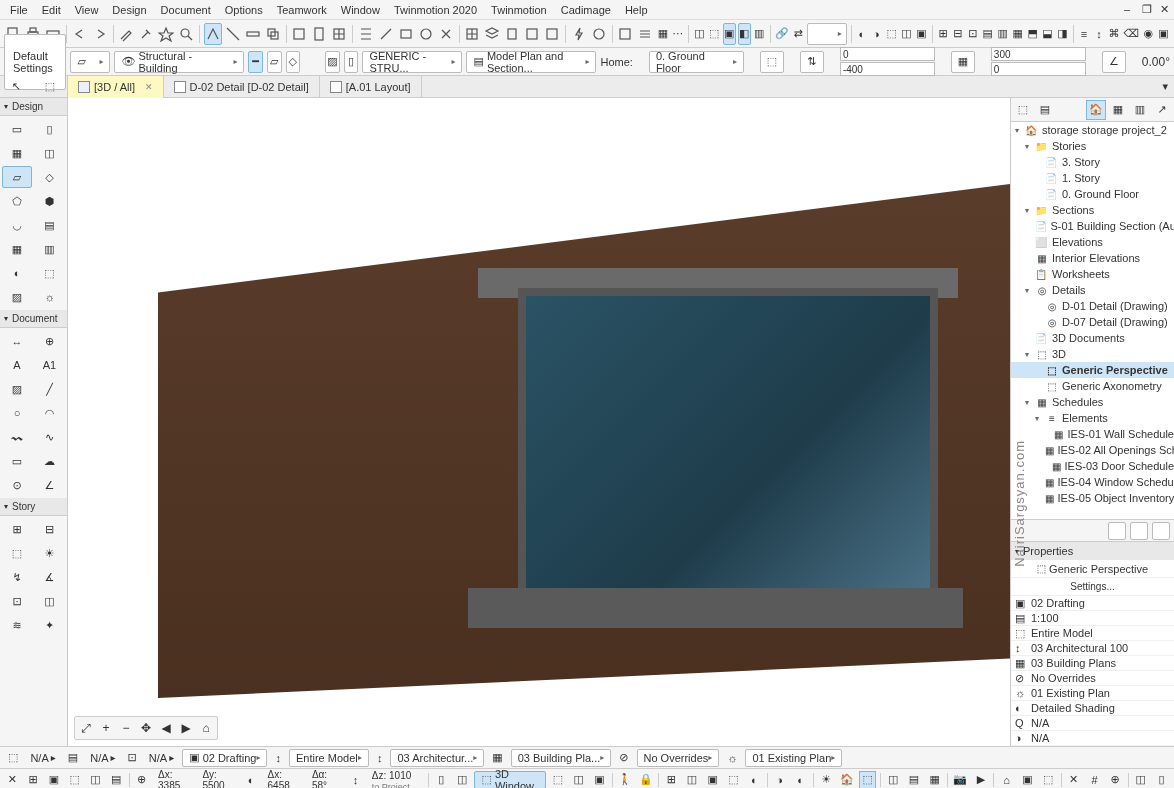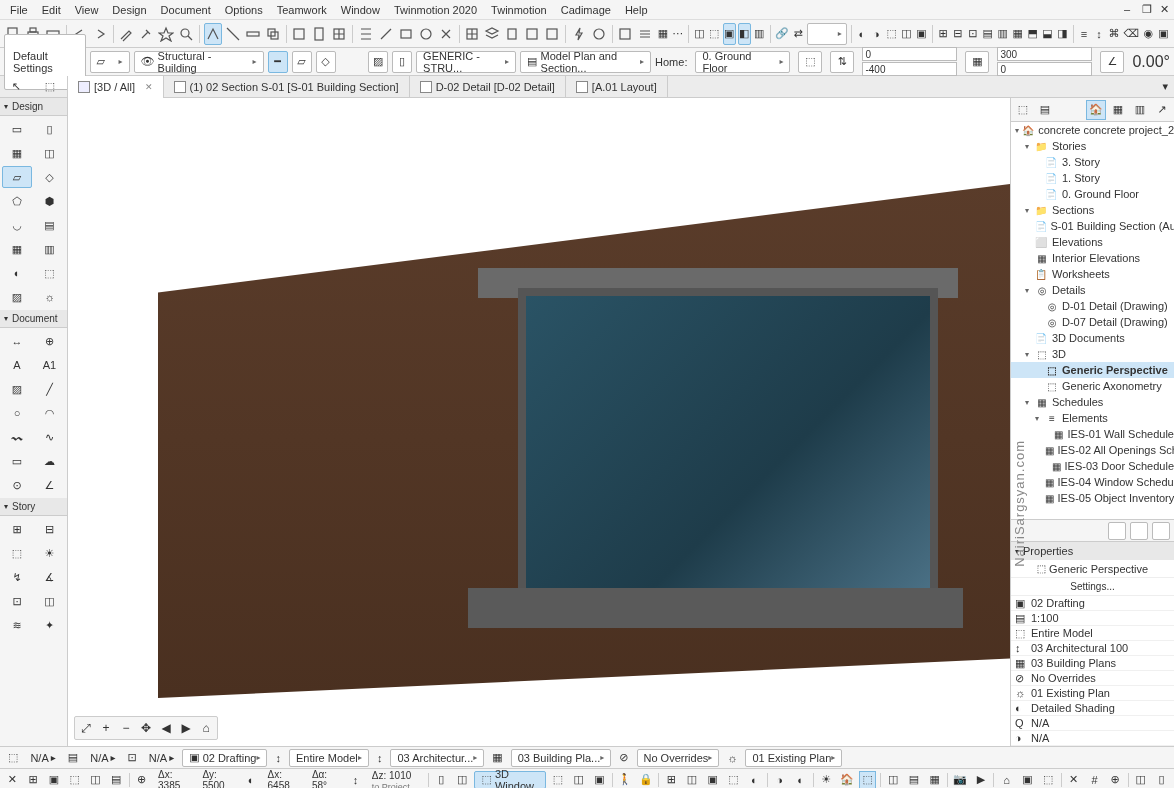--- a/index.html
+++ b/index.html
@@ -18,21 +18,21 @@
 .row2 .defset{padding:15px 8px;border:1px solid #bbb;background:#fff;border-radius:2px;cursor:pointer}
 .row2 .combo{display:flex;align-items:center;height:22px;border:1px solid #bbb;background:#fff;padding:0 6px;border-radius:2px;min-width:100px}
 .row2 .combo::after{content:"▸";font-size:8px;margin-left:auto;color:#666}
 .row2 .ibtn{width:24px;height:22px;border:1px solid #bbb;background:#fff;display:flex;align-items:center;justify-content:center;border-radius:2px;cursor:pointer}
 .row2 .ibtn.sel{background:#cde5f7;border-color:#7ab8e0}
 .numbox{display:flex;flex-direction:column;gap:1px}
 .numbox input{width:95px;height:14px;border:1px solid #bbb;font-size:10px;padding:0 2px;background:#fff}
 .tabs{height:22px;background:#ececec;display:flex;align-items:center;border-bottom:1px solid #ccc}
 .tabs .tab{display:flex;align-items:center;height:22px;padding:0 10px;border-right:1px solid #ccc;gap:4px;cursor:pointer}
 .tabs .tab .ico{width:12px;height:12px;border:1px solid #888;background:#fff}
-.tabs .tab.act{background:#ffffff}
+.tabs .tab.act{background:#fef9c3}
 .tabs .tab .x{margin-left:6px;color:#888;font-size:9px}
 .main{display:flex;height:648px}
 .leftbar{width:68px;background:#f5f5f5;border-right:1px solid #ccc;display:flex;flex-direction:column}
 .leftbar .hdr{height:18px;background:#e8e8e8;border-bottom:1px solid #ccc;display:flex;align-items:center;padding-left:4px;font-size:10px}
 .leftbar .hdr::before{content:"▾";margin-right:4px;font-size:8px}
 .leftbar .grid{display:grid;grid-template-columns:1fr 1fr;gap:2px;padding:2px}
 .leftbar .tb{width:30px;height:22px;display:flex;align-items:center;justify-content:center;border:1px solid transparent;border-radius:2px;cursor:pointer}
 .leftbar .tb.sel{background:#cde5f7;border-color:#7ab8e0}
 .viewport{flex:1;background:#fff;position:relative;overflow:hidden}
 .viewport .scene{position:absolute;left:90px;top:80px;width:900px;height:520px;background:linear-gradient(180deg,#5a3c2a 0%,#4a3020 100%);clip-path:polygon(0 22%, 100% 0, 100% 92%, 0 100%)}
@@ -306,54 +306,50 @@
   <div class="ibtn sel">━</div>
   <div class="ibtn">▱</div>
   <div class="ibtn">◇</div>
   <div style="width:30px"></div>
   <div class="ibtn">▨</div>
   <div class="ibtn">▯</div>
   <div class="combo" style="min-width:100px">
       <span>GENERIC - STRU...</span>
     </div>
   <div class="combo" style="min-width:130px"><span>▤</span>&nbsp;<span>Model Plan and Section...</span></div>
-  <div style="flex:1;display:flex;align-items:center;justify-content:flex-end;gap:8px">
+  <div style="flex:1;display:flex;align-items:center;justify-content:flex-end;gap:16px">
     <span>Home:</span>
     <div class="combo" style="min-width:95px">
         <span>0. Ground Floor</span>
       </div>
     <div class="ibtn">⬚</div>
     <div class="ibtn">⇅</div>
     <div class="numbox">
       <input value="0" style="">
       <input value="-400" style="">
     </div>
     <div class="ibtn">▦</div>
     <div class="numbox">
       <input value="300" style="">
       <input value="0" style="">
     </div>
     <div class="ibtn">∠</div>
-    <span style="font-size:16px">0.00°</span>
+    <span style="font-size:12px">0.00°</span>
   </div>
 </div>
 
 <div class="tabs">
   <div style="width:68px;border-right:1px solid #ccc;display:flex;align-items:center;justify-content:space-around;height:22px">
     <span>↖</span>
     <span>⬚</span>
   </div>
   <div class="tab act">
       <span class="ico" style="background:#eef"></span>
       <span>[3D / All]</span>
       <span class="x">✕</span>
-    </div>
-  <div class="tab">
-      <span class="ico"></span>
-      <span>(1) 02 Section S-01 [S-01 Building Section]</span>
     </div>
   <div class="tab">
       <span class="ico"></span>
       <span>D-02 Detail [D-02 Detail]</span>
     </div>
   <div class="tab">
       <span class="ico"></span>
       <span>[A.01 Layout]</span>
     </div>
   <div style="margin-left:auto;padding:0 6px"><span>▾</span></div>
@@ -438,21 +434,21 @@
         <div class="rt sel">🏠</div>
         <div class="rt">▦</div>
         <div class="rt">▥</div>
         <div class="rt">↗</div>
       </div>
     </div>
     <div class="tree" id="tree">
         <div class="node in0">
           <span class="tg">▾</span>
           <span class="ni">🏠</span>
-          <span>concrete concrete project_2</span>
+          <span>storage storage project_2</span>
         </div>
         <div class="node in1">
           <span class="tg">▾</span>
           <span class="ni">📁</span>
           <span>Stories</span>
         </div>
         <div class="node in2">
           <span class="tg"></span>
           <span class="ni">📄</span>
           <span>3. Story</span>

